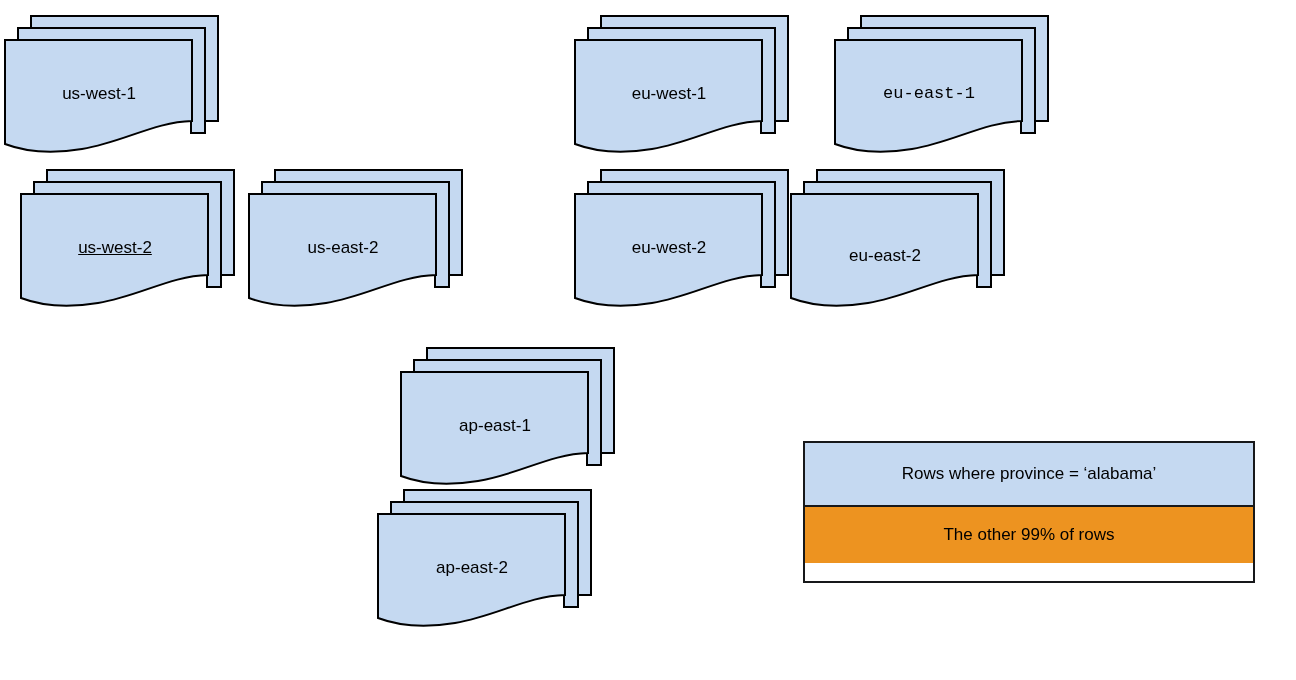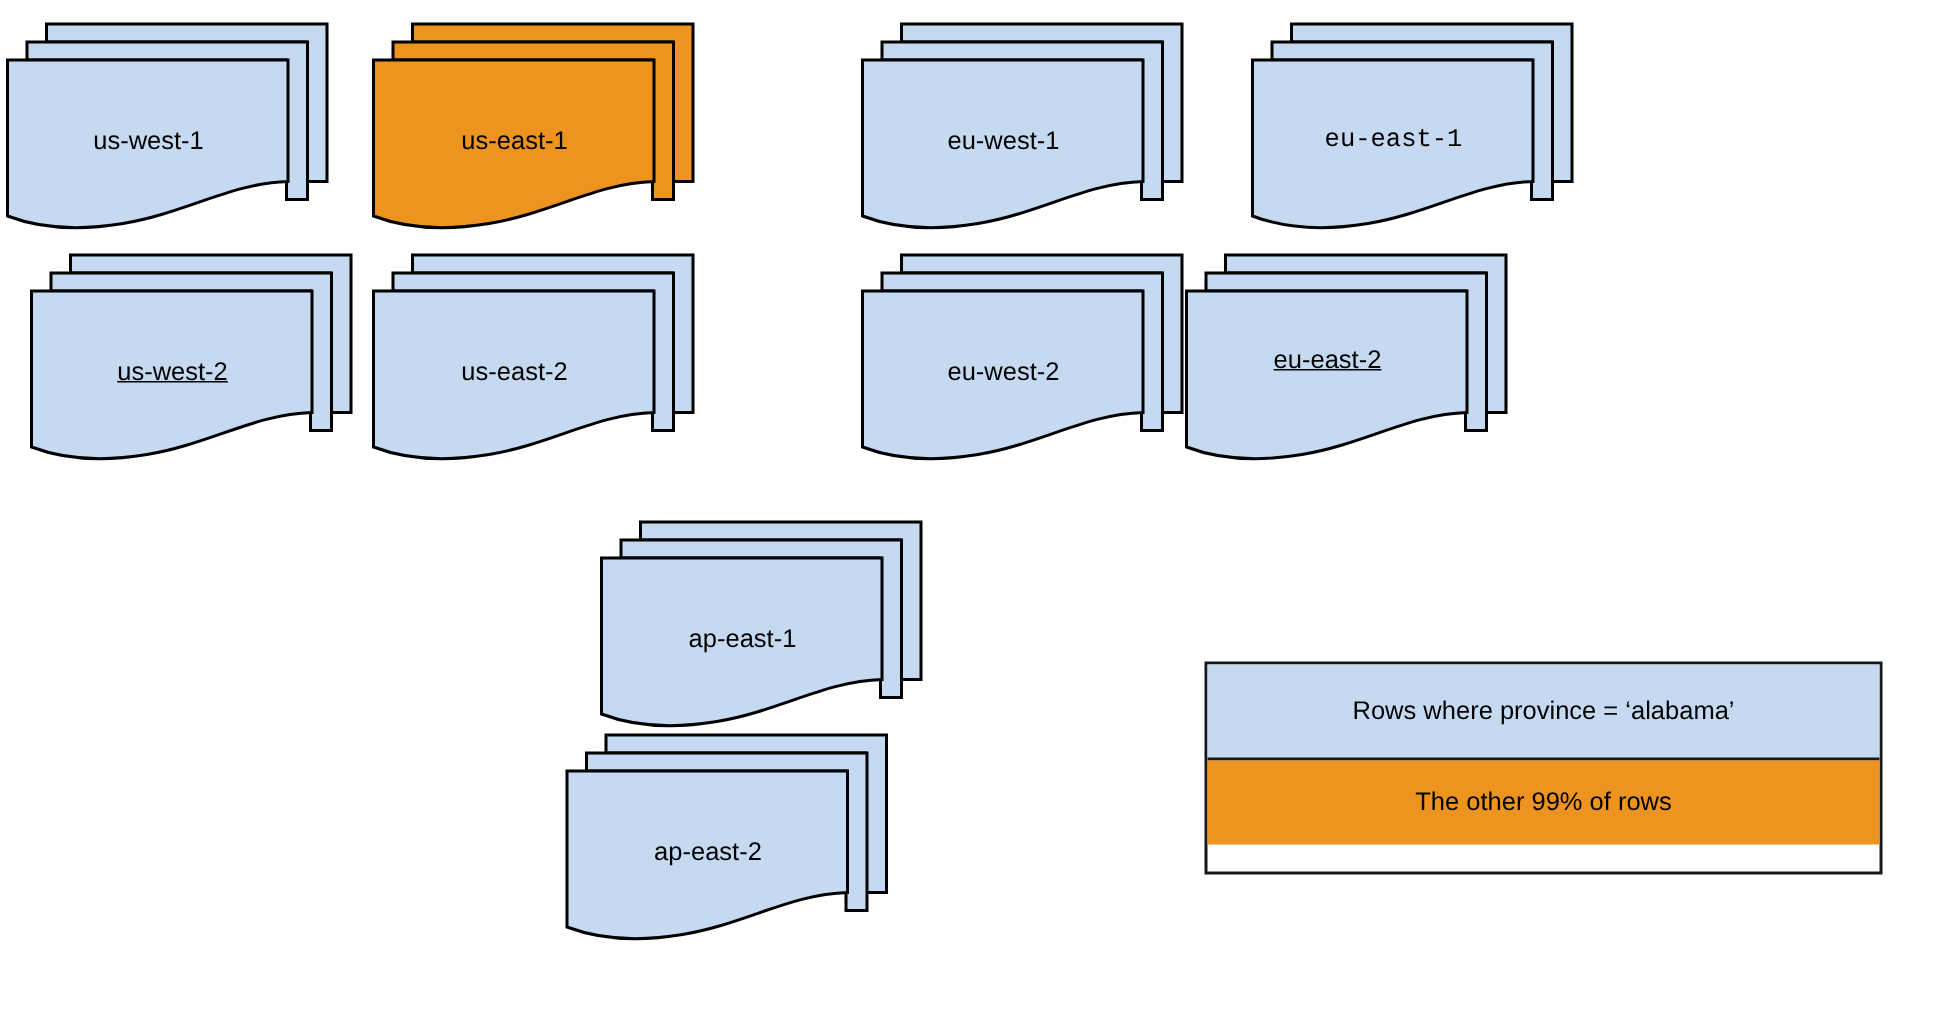--- a/index.html
+++ b/index.html
@@ -88,31 +88,20 @@
     <svg viewBox="0 0 215 165" xmlns="http://www.w3.org/2000/svg">
       <path class="doc-sheet sheet-back fill-blue" d="M 27 0 L 214 0 L 214 105 L 200 105 L 200 12 L 27 12 Z"></path>
       <path class="doc-sheet sheet-mid fill-blue" d="M 14 12 L 201 12 L 201 117 L 187 117 L 187 24 L 14 24 Z"></path>
       <path class="doc-sheet sheet-front fill-blue" d="M 1 24 L 188 24 L 188 105
                C 150 106 120 126 78 133
                C 48 138 22 136 1 128
                Z"></path>
     </svg>
     <div class="stack-label" style="left: 12px; top: 68px; width: 166px;">us-west-1</div>
   </div>
-    <div class="stack" style="left: 248px; top: 16px;">
-    <svg viewBox="0 0 215 165" xmlns="http://www.w3.org/2000/svg">
-      <path class="doc-sheet sheet-back fill-orange" d="M 27 0 L 214 0 L 214 105 L 200 105 L 200 12 L 27 12 Z"></path>
-      <path class="doc-sheet sheet-mid fill-orange" d="M 14 12 L 201 12 L 201 117 L 187 117 L 187 24 L 14 24 Z"></path>
-      <path class="doc-sheet sheet-front fill-orange" d="M 1 24 L 188 24 L 188 105
-               C 150 106 120 126 78 133
-               C 48 138 22 136 1 128
-               Z"></path>
-    </svg>
-    <div class="stack-label" style="left: 12px; top: 68px; width: 166px;">us-east-1</div>
-  </div>
     <div class="stack" style="left: 574px; top: 16px;">
     <svg viewBox="0 0 215 165" xmlns="http://www.w3.org/2000/svg">
       <path class="doc-sheet sheet-back fill-blue" d="M 27 0 L 214 0 L 214 105 L 200 105 L 200 12 L 27 12 Z"></path>
       <path class="doc-sheet sheet-mid fill-blue" d="M 14 12 L 201 12 L 201 117 L 187 117 L 187 24 L 14 24 Z"></path>
       <path class="doc-sheet sheet-front fill-blue" d="M 1 24 L 188 24 L 188 105
                C 150 106 120 126 78 133
                C 48 138 22 136 1 128
                Z"></path>
     </svg>
     <div class="stack-label" style="left: 12px; top: 68px; width: 166px;">eu-west-1</div>
@@ -163,21 +152,21 @@
   </div>
     <div class="stack" style="left: 790px; top: 170px;">
     <svg viewBox="0 0 215 165" xmlns="http://www.w3.org/2000/svg">
       <path class="doc-sheet sheet-back fill-blue" d="M 27 0 L 214 0 L 214 105 L 200 105 L 200 12 L 27 12 Z"></path>
       <path class="doc-sheet sheet-mid fill-blue" d="M 14 12 L 201 12 L 201 117 L 187 117 L 187 24 L 14 24 Z"></path>
       <path class="doc-sheet sheet-front fill-blue" d="M 1 24 L 188 24 L 188 105
                C 150 106 120 126 78 133
                C 48 138 22 136 1 128
                Z"></path>
     </svg>
-    <div class="stack-label" style="left: 12px; top: 60px; width: 166px; text-decoration: underline;">eu-east-2</div>
+    <div class="stack-label" style="left: 12px; top: 76px; width: 166px;">eu-east-2</div>
   </div>
     <div class="stack" style="left: 400px; top: 348px;">
     <svg viewBox="0 0 215 165" xmlns="http://www.w3.org/2000/svg">
       <path class="doc-sheet sheet-back fill-blue" d="M 27 0 L 214 0 L 214 105 L 200 105 L 200 12 L 27 12 Z"></path>
       <path class="doc-sheet sheet-mid fill-blue" d="M 14 12 L 201 12 L 201 117 L 187 117 L 187 24 L 14 24 Z"></path>
       <path class="doc-sheet sheet-front fill-blue" d="M 1 24 L 188 24 L 188 105
                C 150 106 120 126 78 133
                C 48 138 22 136 1 128
                Z"></path>
     </svg>

